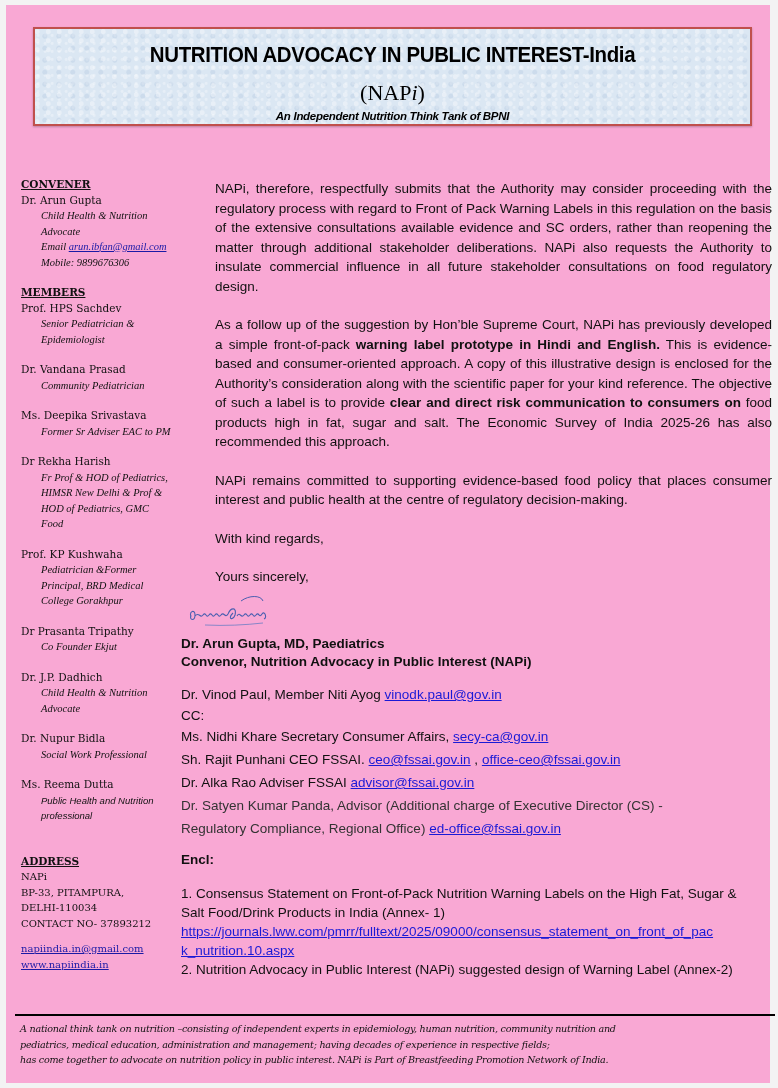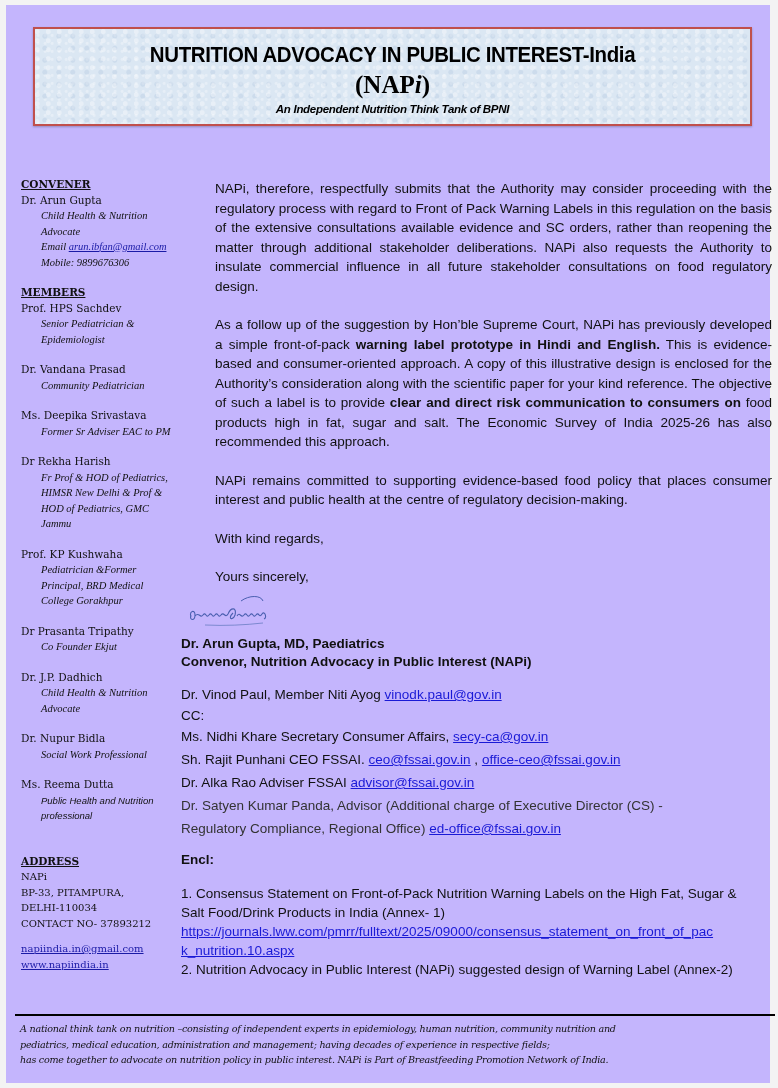--- a/index.html
+++ b/index.html
@@ -3,41 +3,41 @@
 <meta charset="utf-8">
 <style>
   html, body { margin: 0; padding: 0; }
   body {
     width: 778px; height: 1088px; background: #f3f3f3;
     position: relative; overflow: hidden;
     font-family: "Liberation Sans", sans-serif; color: #111;
   }
   .page {
     position: absolute; left: 6px; top: 5px; width: 764px; height: 1078px;
-    background: #c4b5fd;
+    background: #f9a8d4;
   }
   .header-box {
     position: absolute; left: 27px; top: 22px; width: 715px; height: 95px;
     border: 2px solid #c0504d;
     background-color: #dbe7f3;
     background-image:
       radial-gradient(circle at 20% 30%, rgba(255,255,255,0.35) 0 2px, transparent 3px),
       radial-gradient(circle at 70% 60%, rgba(160,185,215,0.25) 0 2px, transparent 3px),
       radial-gradient(circle at 45% 80%, rgba(255,255,255,0.3) 0 1px, transparent 2px);
     background-size: 11px 9px, 14px 12px, 7px 8px;
     box-shadow: 0 1px 2px rgba(0,0,0,0.25);
     text-align: center;
   }
   .h-title {
     margin-top: 13px; font-family: "Liberation Sans", sans-serif;
     font-weight: bold; font-size: 22px; letter-spacing: -0.4px; color: #000;
     transform: scaleX(0.93);
   }
   .h-acronym {
-    margin-top: 3px; font-family: "Liberation Serif", serif; font-size: 25px; color: #000; font-weight: bold;
+    margin-top: 12px; font-family: "Liberation Serif", serif; font-size: 22px; color: #000;
   }
   .h-acronym i { font-style: italic; }
   .h-tag {
     margin-top: 4px; font-family: "Liberation Sans", sans-serif; font-style: italic;
     font-weight: bold; font-size: 11.5px; color: #000; letter-spacing: -0.3px;
   }
   .sidebar {
     position: absolute; left: 21px; top: 177px; width: 150px;
     font-family: "DejaVu Serif", serif; font-size: 10px; line-height: 15.5px; color: #111;
   }
@@ -111,21 +111,21 @@
   <div>
     <div class="nm">Ms. Deepika Srivastava</div>
     <div class="role">Former Sr Adviser EAC to PM</div>
   </div>
   <div class="gap"></div>
   <div>
     <div class="nm">Dr Rekha Harish</div>
     <div class="role">Fr Prof &amp; HOD of Pediatrics,</div>
     <div class="role">HIMSR New Delhi &amp; Prof &amp;</div>
     <div class="role">HOD of Pediatrics, GMC</div>
-    <div class="role">Jammu</div>
+    <div class="role">Food</div>
   </div>
   <div class="gap"></div>
   <div>
     <div class="nm">Prof. KP Kushwaha</div>
     <div class="role">Pediatrician &amp;Former</div>
     <div class="role">Principal, BRD Medical</div>
     <div class="role">College Gorakhpur</div>
   </div>
   <div class="gap"></div>
   <div>

